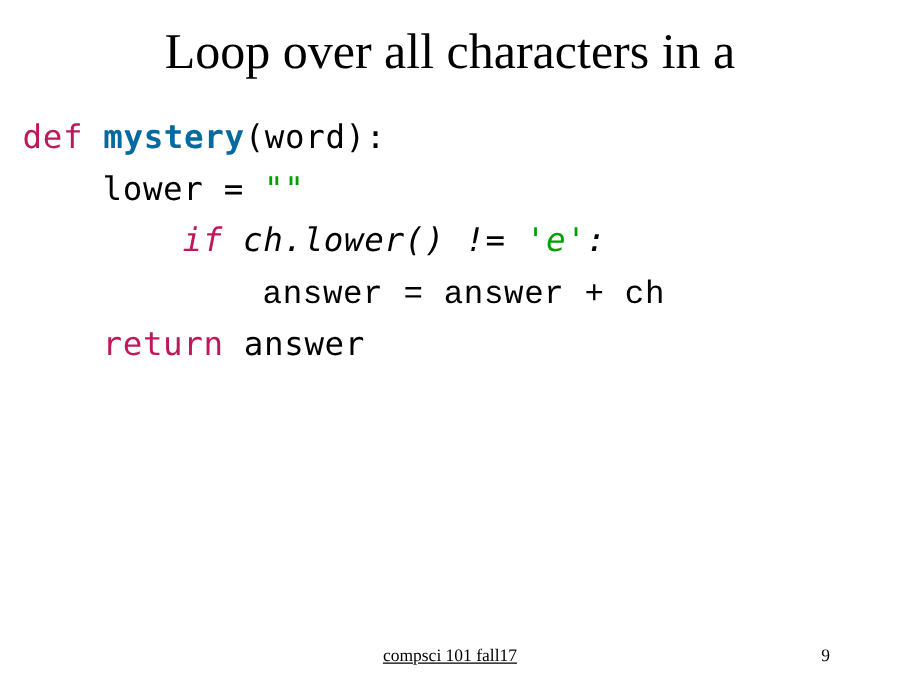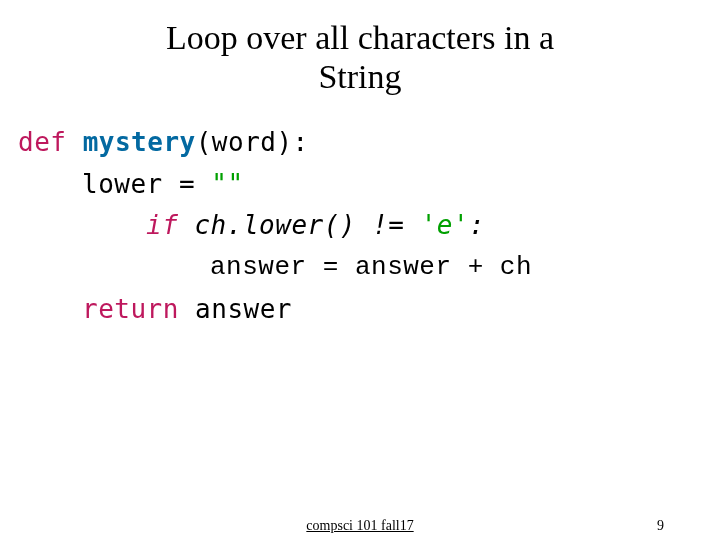--- a/index.html
+++ b/index.html
@@ -6,21 +6,21 @@
     body {
       width: 720px;
       height: 540px;
       background: #ffffff;
       font-family: "Times New Roman", Times, serif;
       position: relative;
       overflow: hidden;
     }
     .title {
       text-align: center;
-      font-size: 34px;
+      font-size: 40px;
       font-weight: normal;
       color: #000;
       padding-top: 18px;
       line-height: 1.15;
     }
     .code-block {
       font-family: "DejaVu Sans Mono", "Consolas", "Courier New", monospace;
       font-size: 26px;
       line-height: 1.6;
       padding-left: 18px;
@@ -51,21 +51,20 @@
     .footer-right {
       position: absolute;
       right: 56px;
     }
   </style>
 </head>
 <body>
 
 <h1 class="title">
   <span>Loop over all characters in a</span><br>
-  <span>String</span>
 </h1>
 
 <div class="code-block">
   <span class="line"><span class="kw">def</span><span class="plain"> </span><span class="fn">mystery</span><span class="plain">(word):</span></span>
 
   <span class="line indent1"><span class="plain">lower = </span><span class="str">""</span></span>
 
 
   <span class="line indent2"><span class="kw">if</span><span class="plain"> ch.lower() != </span><span class="str">'e'</span><span class="plain">:</span></span>
 

